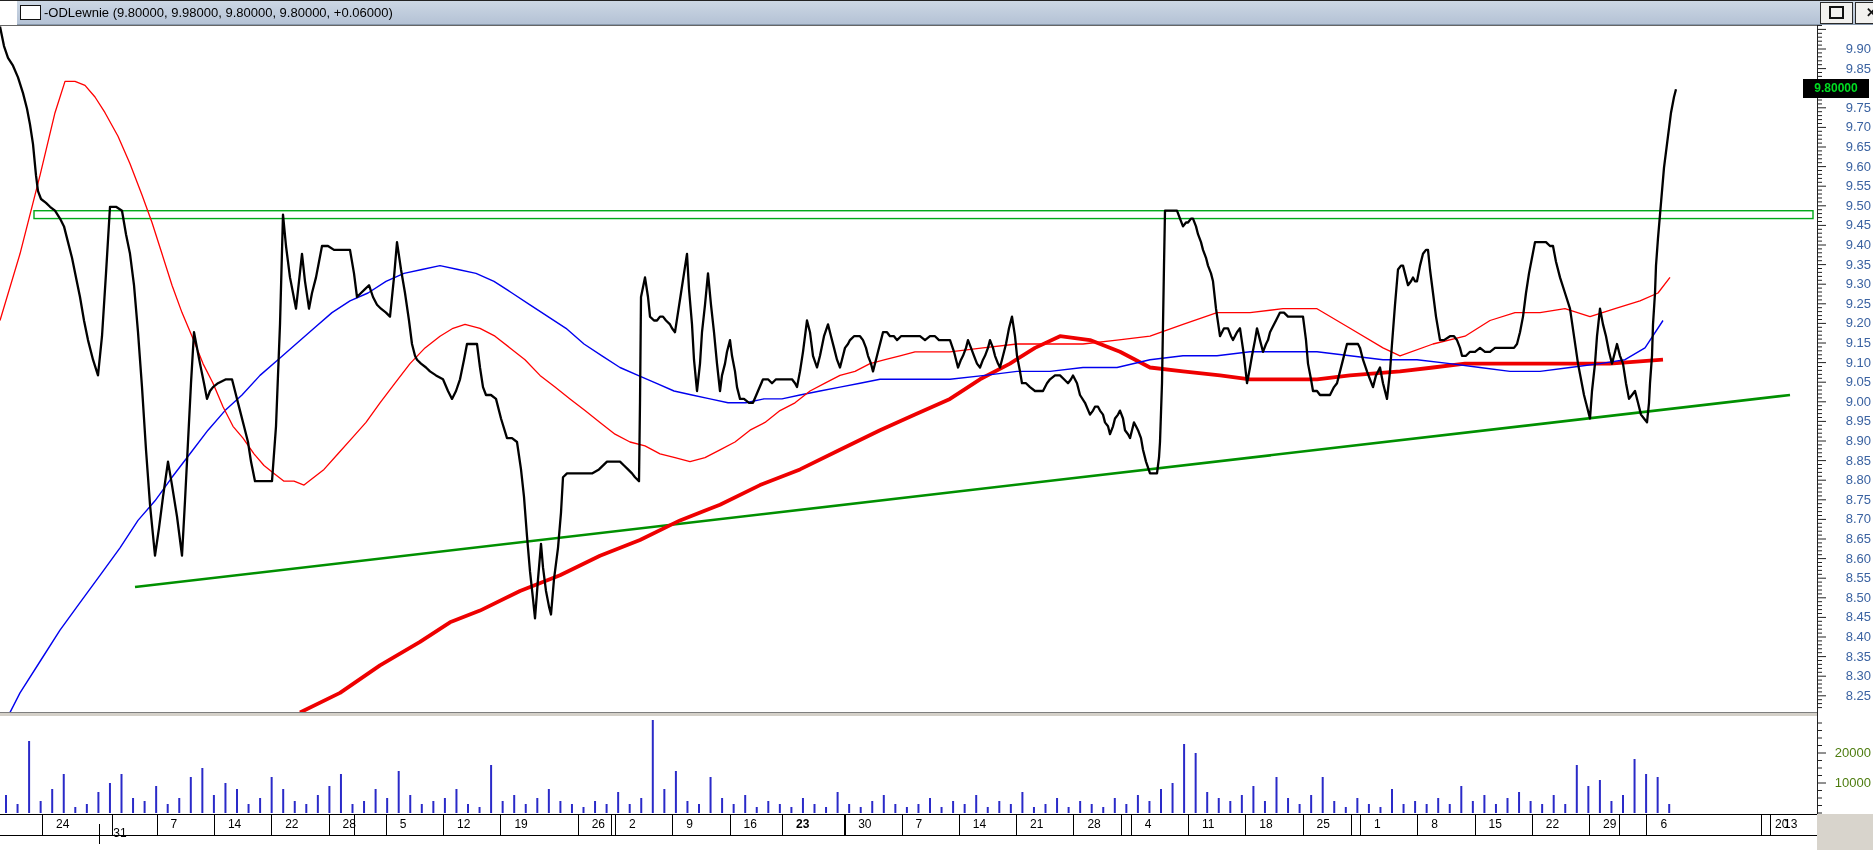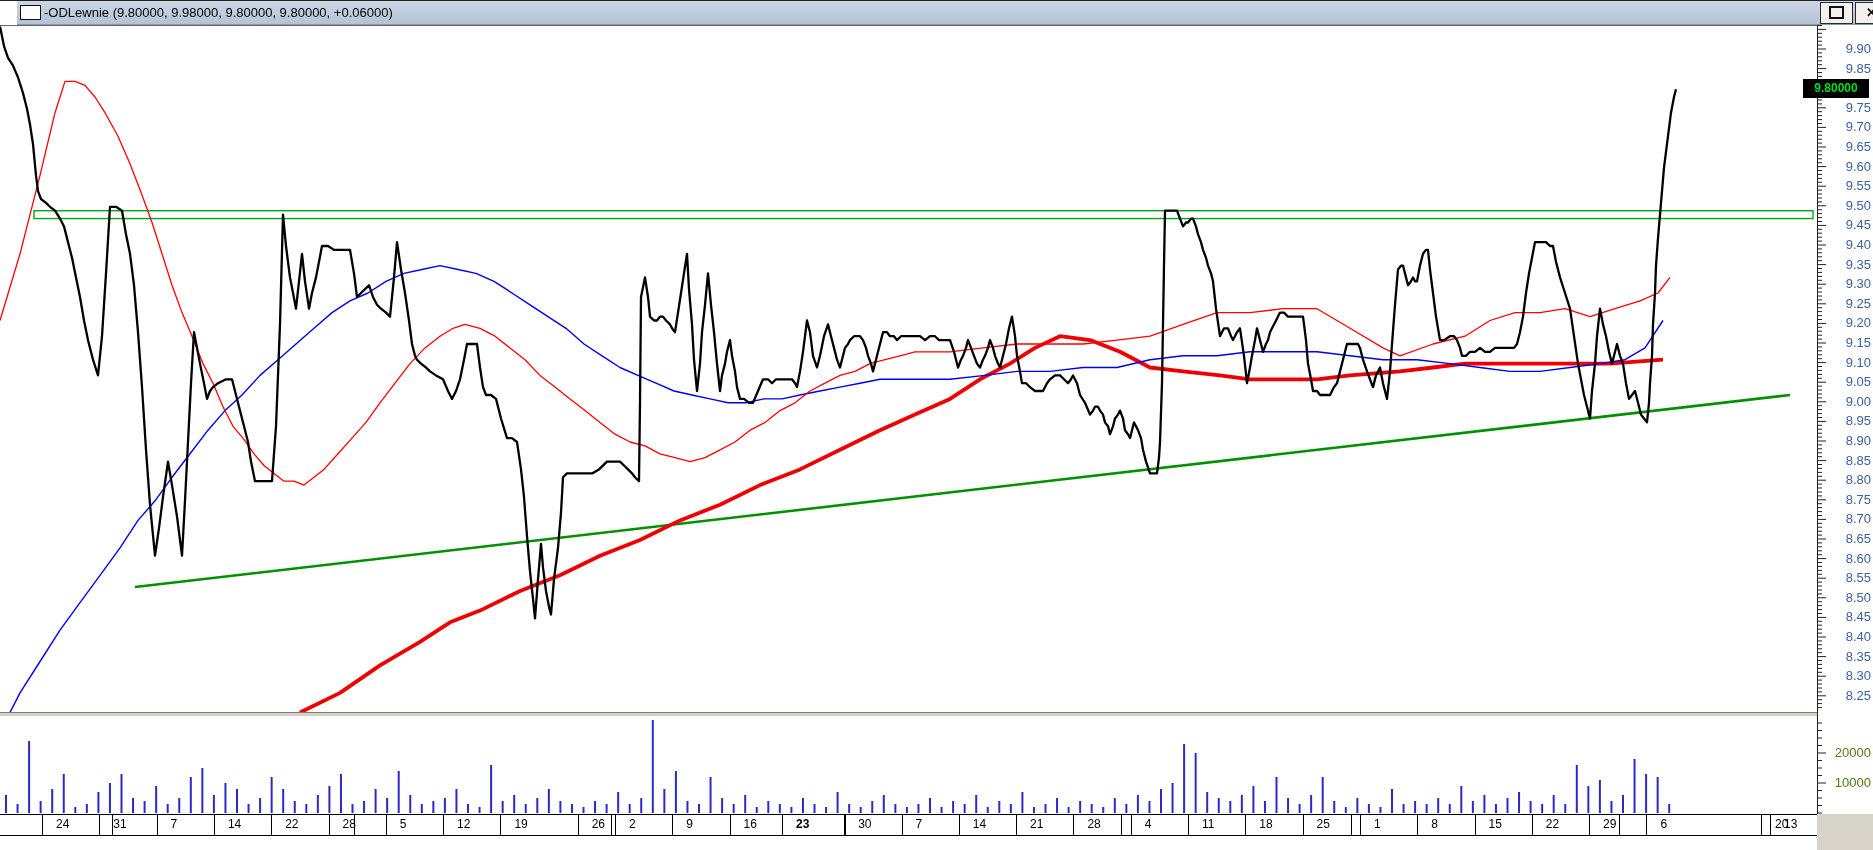--- a/index.html
+++ b/index.html
@@ -434,21 +434,21 @@
       </div>
     <div id="volLabels">
         <div class="vol-label" style="top: 721px;">20000</div>
         <div class="vol-label" style="top: 751px;">10000</div>
       </div>
     <div class="badge" id="priceBadge" style="top: 54.2px;">9.80000</div>
   </div>
 
   <div class="date-row" id="dateRow">
       <div class="date-cell" style="left: 42px; width: 57.3px;">24</div>
-      <div class="date-cell" style="left: 99.3px; width: 57.3px;">31</div>
+      <div class="date-cell" style="left: 99.3px; width: 57.3px; margin-top: 9px;">31</div>
       <div class="date-cell" style="left: 156.6px; width: 57.3px;">7</div>
       <div class="date-cell" style="left: 213.9px; width: 57.3px;">14</div>
       <div class="date-cell" style="left: 271.2px; width: 57.3px;">22</div>
       <div class="date-cell" style="left: 328.5px; width: 57.3px;">28</div>
       <div class="date-cell" style="left: 385.8px; width: 57.3px;">5</div>
       <div class="date-cell" style="left: 443.1px; width: 57.3px;">12</div>
       <div class="date-cell" style="left: 500.4px; width: 57.3px;">19</div>
       <div class="date-cell" style="left: 557.7px; width: 57.3px; margin-left: 20px;">26</div>
       <div class="date-cell" style="left: 615px; width: 57.3px;">2</div>
       <div class="date-cell" style="left: 672.3px; width: 57.3px;">9</div>

